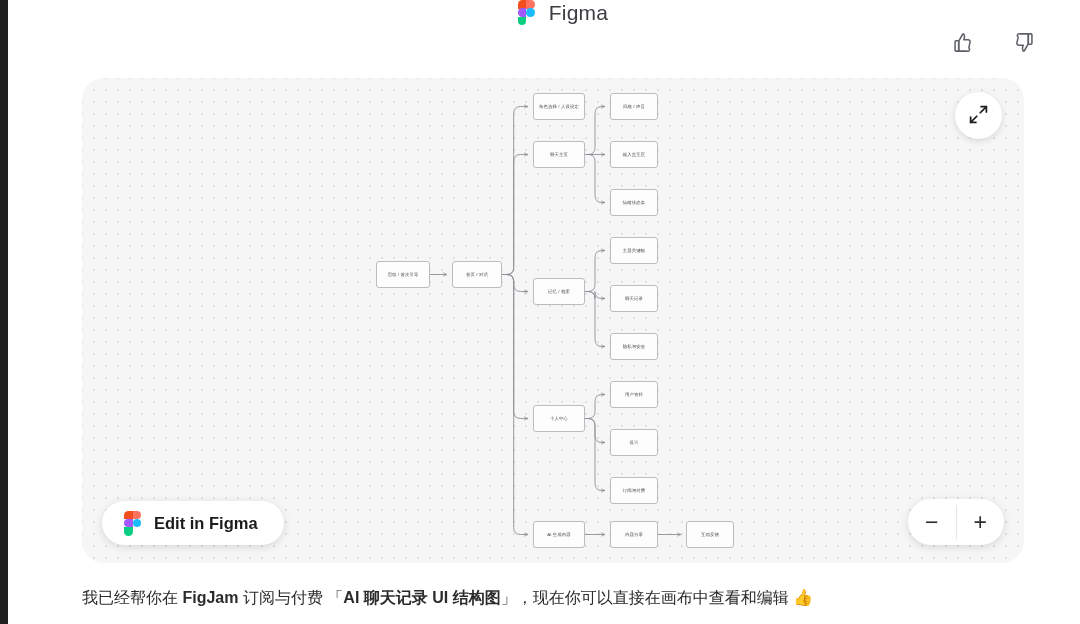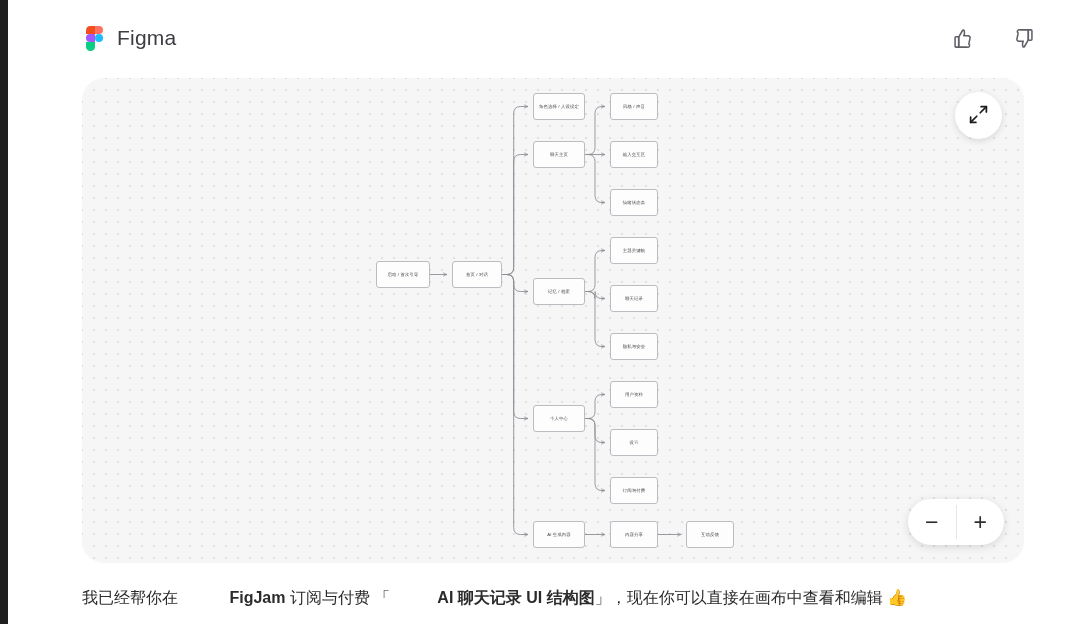--- a/index.html
+++ b/index.html
@@ -14,21 +14,21 @@
 
   
   .left-edge {
     position: absolute; left: 0; top: 0; width: 8px; height: 624px;
     background: #1f1f1f;
   }
 
   
   .header {
     position: absolute; left: 8px; top: 0; width: 1072px; height: 76px;
-    display: flex; align-items: center; padding: 0 40px 0 78px;
+    display: flex; align-items: center; padding: 0 40px 0 78px; flex-direction: column;
   }
   .brand { display: flex; align-items: center; gap: 14px; }
   .figma-logo { width: 17px; height: 25px; position: relative; flex: none; }
   .figma-logo i {
     position: absolute; display: block; width: 8.5px; height: 8.5px;
   }
   .fl-tl { left: 0; top: 0; background: #f24e1e; border-radius: 4.25px 0 0 0; }
   .fl-tr { left: 8.5px; top: 0; background: #ff7262; border-radius: 0 4.25px 4.25px 0; }
   .fl-ml { left: 0; top: 8.3px; background: #a259ff; border-radius: 4.25px 0 0 4.25px; }
   .fl-mr { left: 8.5px; top: 8.3px; background: #1abcfe; border-radius: 50%; }
@@ -103,21 +103,21 @@
     overflow: hidden;
     font-family: "Liberation Sans", "DejaVu Sans", sans-serif;
   }
 
   
   .caption {
     position: absolute; left: 82px; top: 586px; width: 960px;
     font-size: 16px; color: #2b2b2b; line-height: 1.5;
     white-space: nowrap;
   }
-  .caption b { font-weight: 700; margin-left: 47px; }
+  .caption b { font-weight: 700; }
   .caption .emoji { color: #f5b63f; }
 </style>
 </head>
 <body>
 
 <div id="root">
 
   <div class="left-edge"></div>
 
   <div class="header">
@@ -240,20 +240,30 @@
       <span>
         <svg width="21" height="21" viewBox="0 0 24 24" fill="none" stroke="#1d1d1d" stroke-width="2" stroke-linecap="round" stroke-linejoin="round">
           <path d="M14 10l7-7"></path>
             <path d="M15 3h6v6"></path>
           <path d="M10 14l-7 7"></path>
             <path d="M9 21H3v-6"></path>
         </svg>
       </span>
     </button>
 
+    <button class="edit-btn">
+      <span class="figma-logo">
+        <i class="fl-tl"></i>
+          <i class="fl-tr"></i>
+          <i class="fl-ml"></i>
+          <i class="fl-mr"></i>
+          <i class="fl-bl"></i>
+      </span>
+      <span class="label">Edit in Figma</span>
+    </button>
 
     <div class="zoom-group">
       <button>−</button>
       <div class="zoom-divider"></div>
       <button>+</button>
     </div>
   </div>
 
   <div class="caption">
     <span>我已经帮你在 </span><b>FigJam</b><span> 订阅与付费 「</span><b>AI 聊天记录 UI 结构图</b><span>」，现在你可以直接在画布中查看和编辑 </span><span class="emoji">👍</span>

